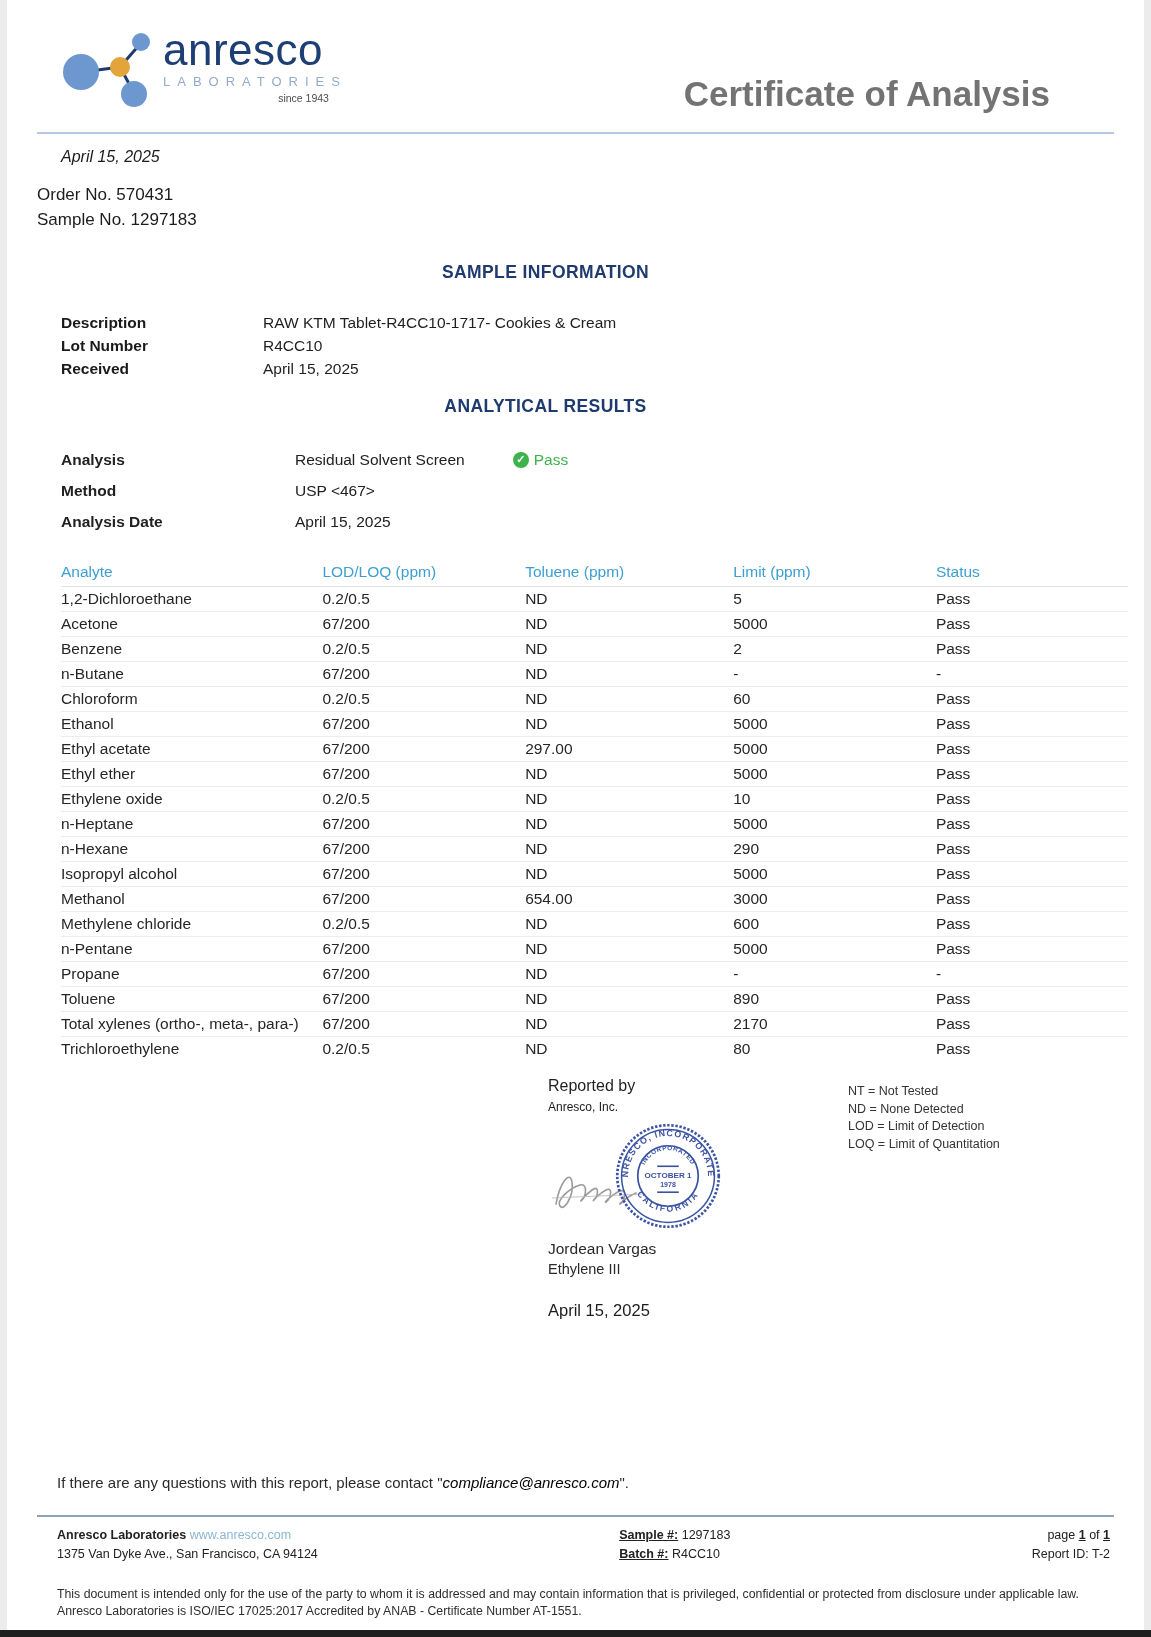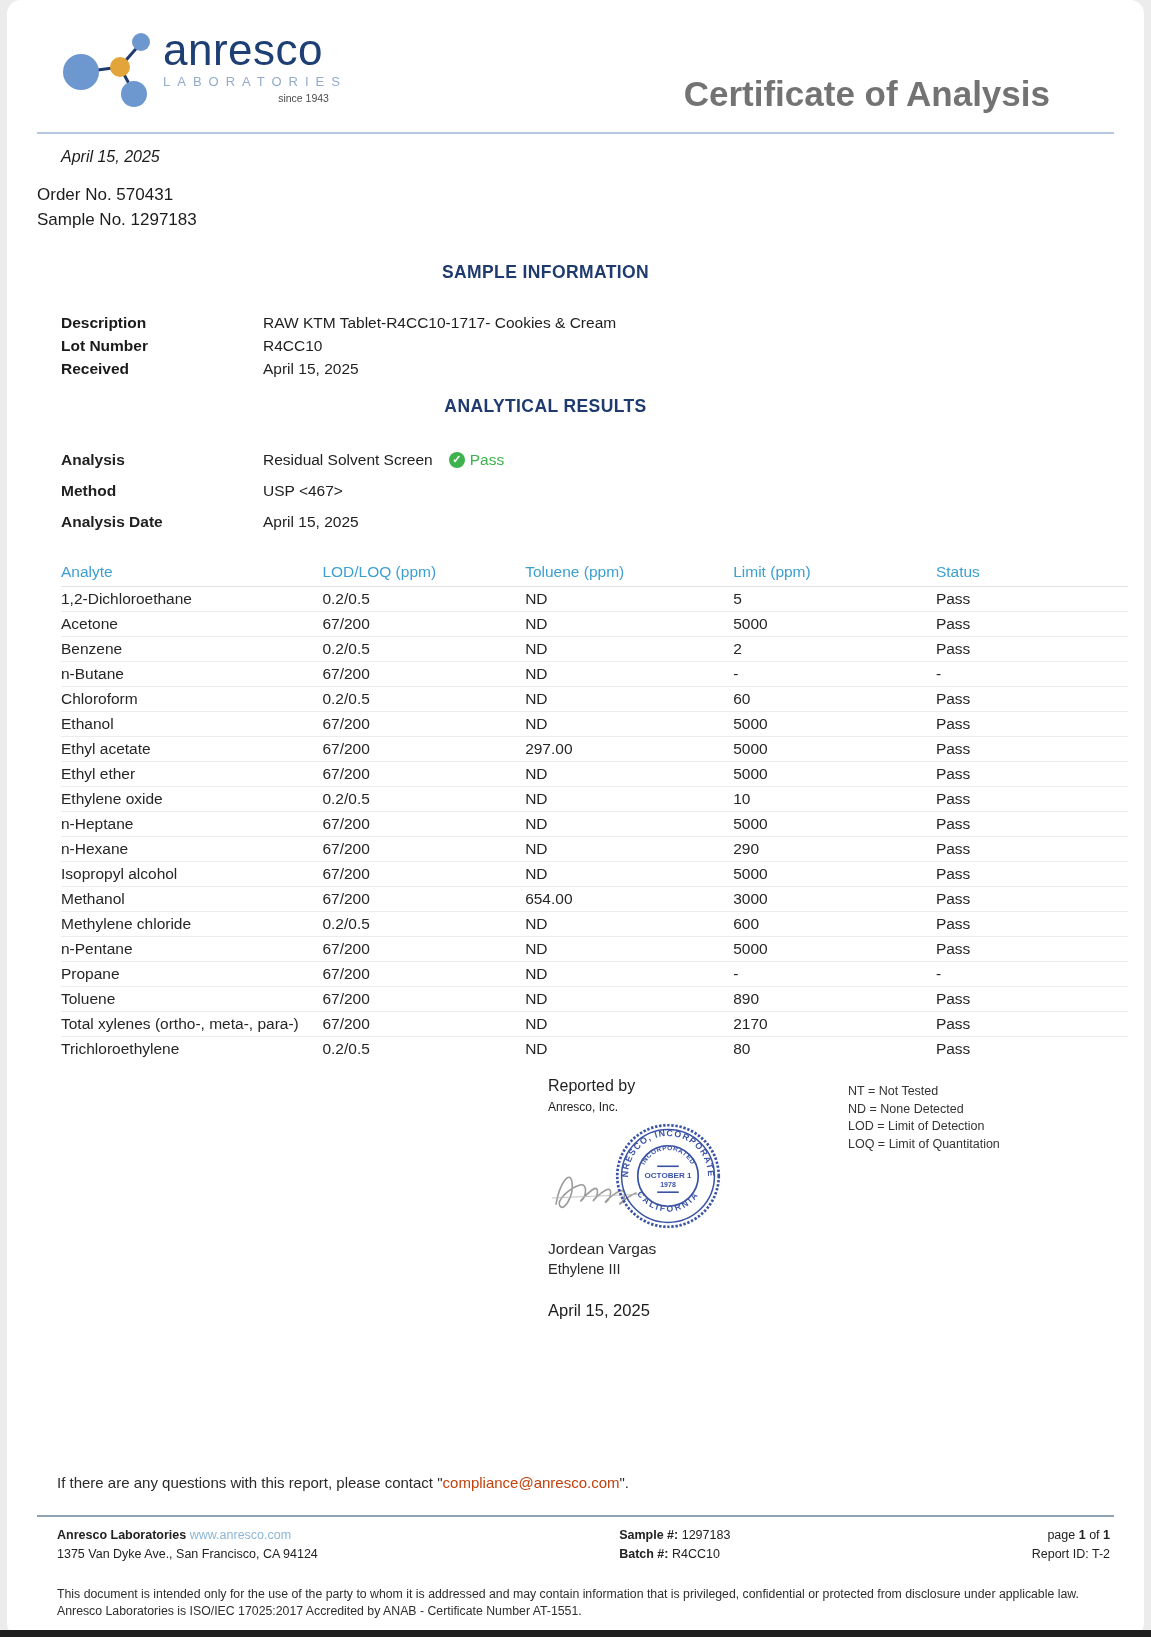--- a/index.html
+++ b/index.html
@@ -1,18 +1,18 @@
 <!DOCTYPE html>
 <html><head>
 <meta charset="utf-8">
 <style>
   * { margin:0; padding:0; box-sizing:border-box; }
   body { background:#f5f5f5; font-family:"Liberation Sans", sans-serif; color:#212121; }
   .page { position:relative; width:1151px; height:1637px; background:#ececec; overflow:hidden; margin:0 auto; }
-  .sheet { position:absolute; left:7px; right:7px; top:0; bottom:0; background:#ffffff; padding:0 30px;border-radius:14px; }
+  .sheet { position:absolute; left:7px; right:7px; top:0; bottom:0; background:#ffffff; padding:0 30px; }
 
   
   .header { display:flex; justify-content:space-between; align-items:flex-end; padding:30px 4px 16px 20px; border-bottom:2px solid #b6c8e2; }
   .logo { display:flex; align-items:flex-start; gap:10px; }
   .logo-text { display:flex; flex-direction:column; }
   .brand { font-size:44px; line-height:40px; color:#1e3f74; letter-spacing:0.5px; }
   .brand-sub { font-size:13px; letter-spacing:7px; color:#93abcb; margin-top:4px; }
   .brand-tag { font-size:10.5px; color:#4c4c4c; margin-top:3px; align-self:flex-end; padding-right:18px; }
   .doc-title { font-size:35px; font-weight:bold; color:#737373; padding-right:60px; padding-bottom:2px; }
 
@@ -25,21 +25,21 @@
   .h-analytical { margin-top:16px; }
 
   
   .fields { margin:28px 0 0 24px; }
   .field-row { display:flex; line-height:23px; font-size:15.5px; }
   .field-label { width:202px; font-weight:bold; color:#1a1a1a; }
   .field-value { color:#1f1f1f; }
 
   
   .analysis-block { margin:30px 0 0 24px; }
-  .analysis-row { display:flex; align-items:center; font-size:15.5px; line-height:25px; }
+  .analysis-row { display:flex; align-items:center; font-size:15.5px; line-height:25px;gap:32px; }
   .analysis-row + .analysis-row { margin-top:6px; }
   .a-label { width:202px; font-weight:bold; }
   .pass-wrap { display:flex; align-items:center; margin-left:16px; }
   .check-circle { display:inline-flex; align-items:center; justify-content:center; width:16px; height:16px; border-radius:50%; background:#3eb24d; color:#fff; font-size:11px; font-weight:bold; margin-right:5px; }
   .green { color:#3eb24d; }
 
   
   table.results { width:calc(100% - 10px); margin:26px 0 0 24px; border-collapse:collapse; table-layout:fixed; }
   table.results th { text-align:left; color:#3d9fd1; font-weight:normal; font-size:15.5px; padding:3px 0 5px 0; border-bottom:1px solid #e2e2e2; }
   table.results td { font-size:15.5px; color:#262626; padding:3px 0; border-bottom:1px solid #ececec; vertical-align:middle; }
@@ -54,27 +54,27 @@
   .sig-svg { position:absolute; left:0; bottom:14px; }
   .stamp-svg { position:absolute; left:66px; top:0; }
   .analyst-name { font-size:15.5px; color:#2a2a2a; position:relative; z-index:2; }
   .analyst-title { font-size:14.5px; color:#2a2a2a; margin-top:3px; }
   .signed-date { font-size:16.5px; margin-top:24px; color:#1c1c1c; }
   .legend { margin-right:36px; margin-top:6px; font-size:12.5px; line-height:17.5px; color:#333; width:230px; }
 
   
   .bottom-block { position:absolute; left:30px; right:30px; bottom:7px; }
   .contact-line { margin:0 0 24px 20px; font-size:15px; color:#2b2b2b; }
-  .contact-email { color:#c2410c; text-decoration:none; }
+  .contact-email { color:#000000; text-decoration:none;font-style:italic; }
   .footer-bar { border-top:2px solid #8fa3b4; padding:9px 4px 8px 20px; display:flex; justify-content:space-between; font-size:12.5px; line-height:19px; color:#222; }
   .f-left .f-company { font-weight:bold; }
   .f-site { color:#8ab6d6; text-decoration:none; }
   .f-center { text-align:left; }
   .f-right { text-align:right; }
-  .f-bold { font-weight:bold; }
+  .f-bold { font-weight:bold;text-decoration:underline; }
   .disclaimer { margin:14px 0 10px 0; font-size:12.3px; line-height:17px; color:#2e2e2e; padding-left:20px; }
   .bottom-bar { position:absolute; left:0; right:0; bottom:0; height:7px; background:#1f1f1f; }
 </style>
 </head>
 <body>
 
 <div class="page">
   <div class="sheet">
 
     <div class="header">

